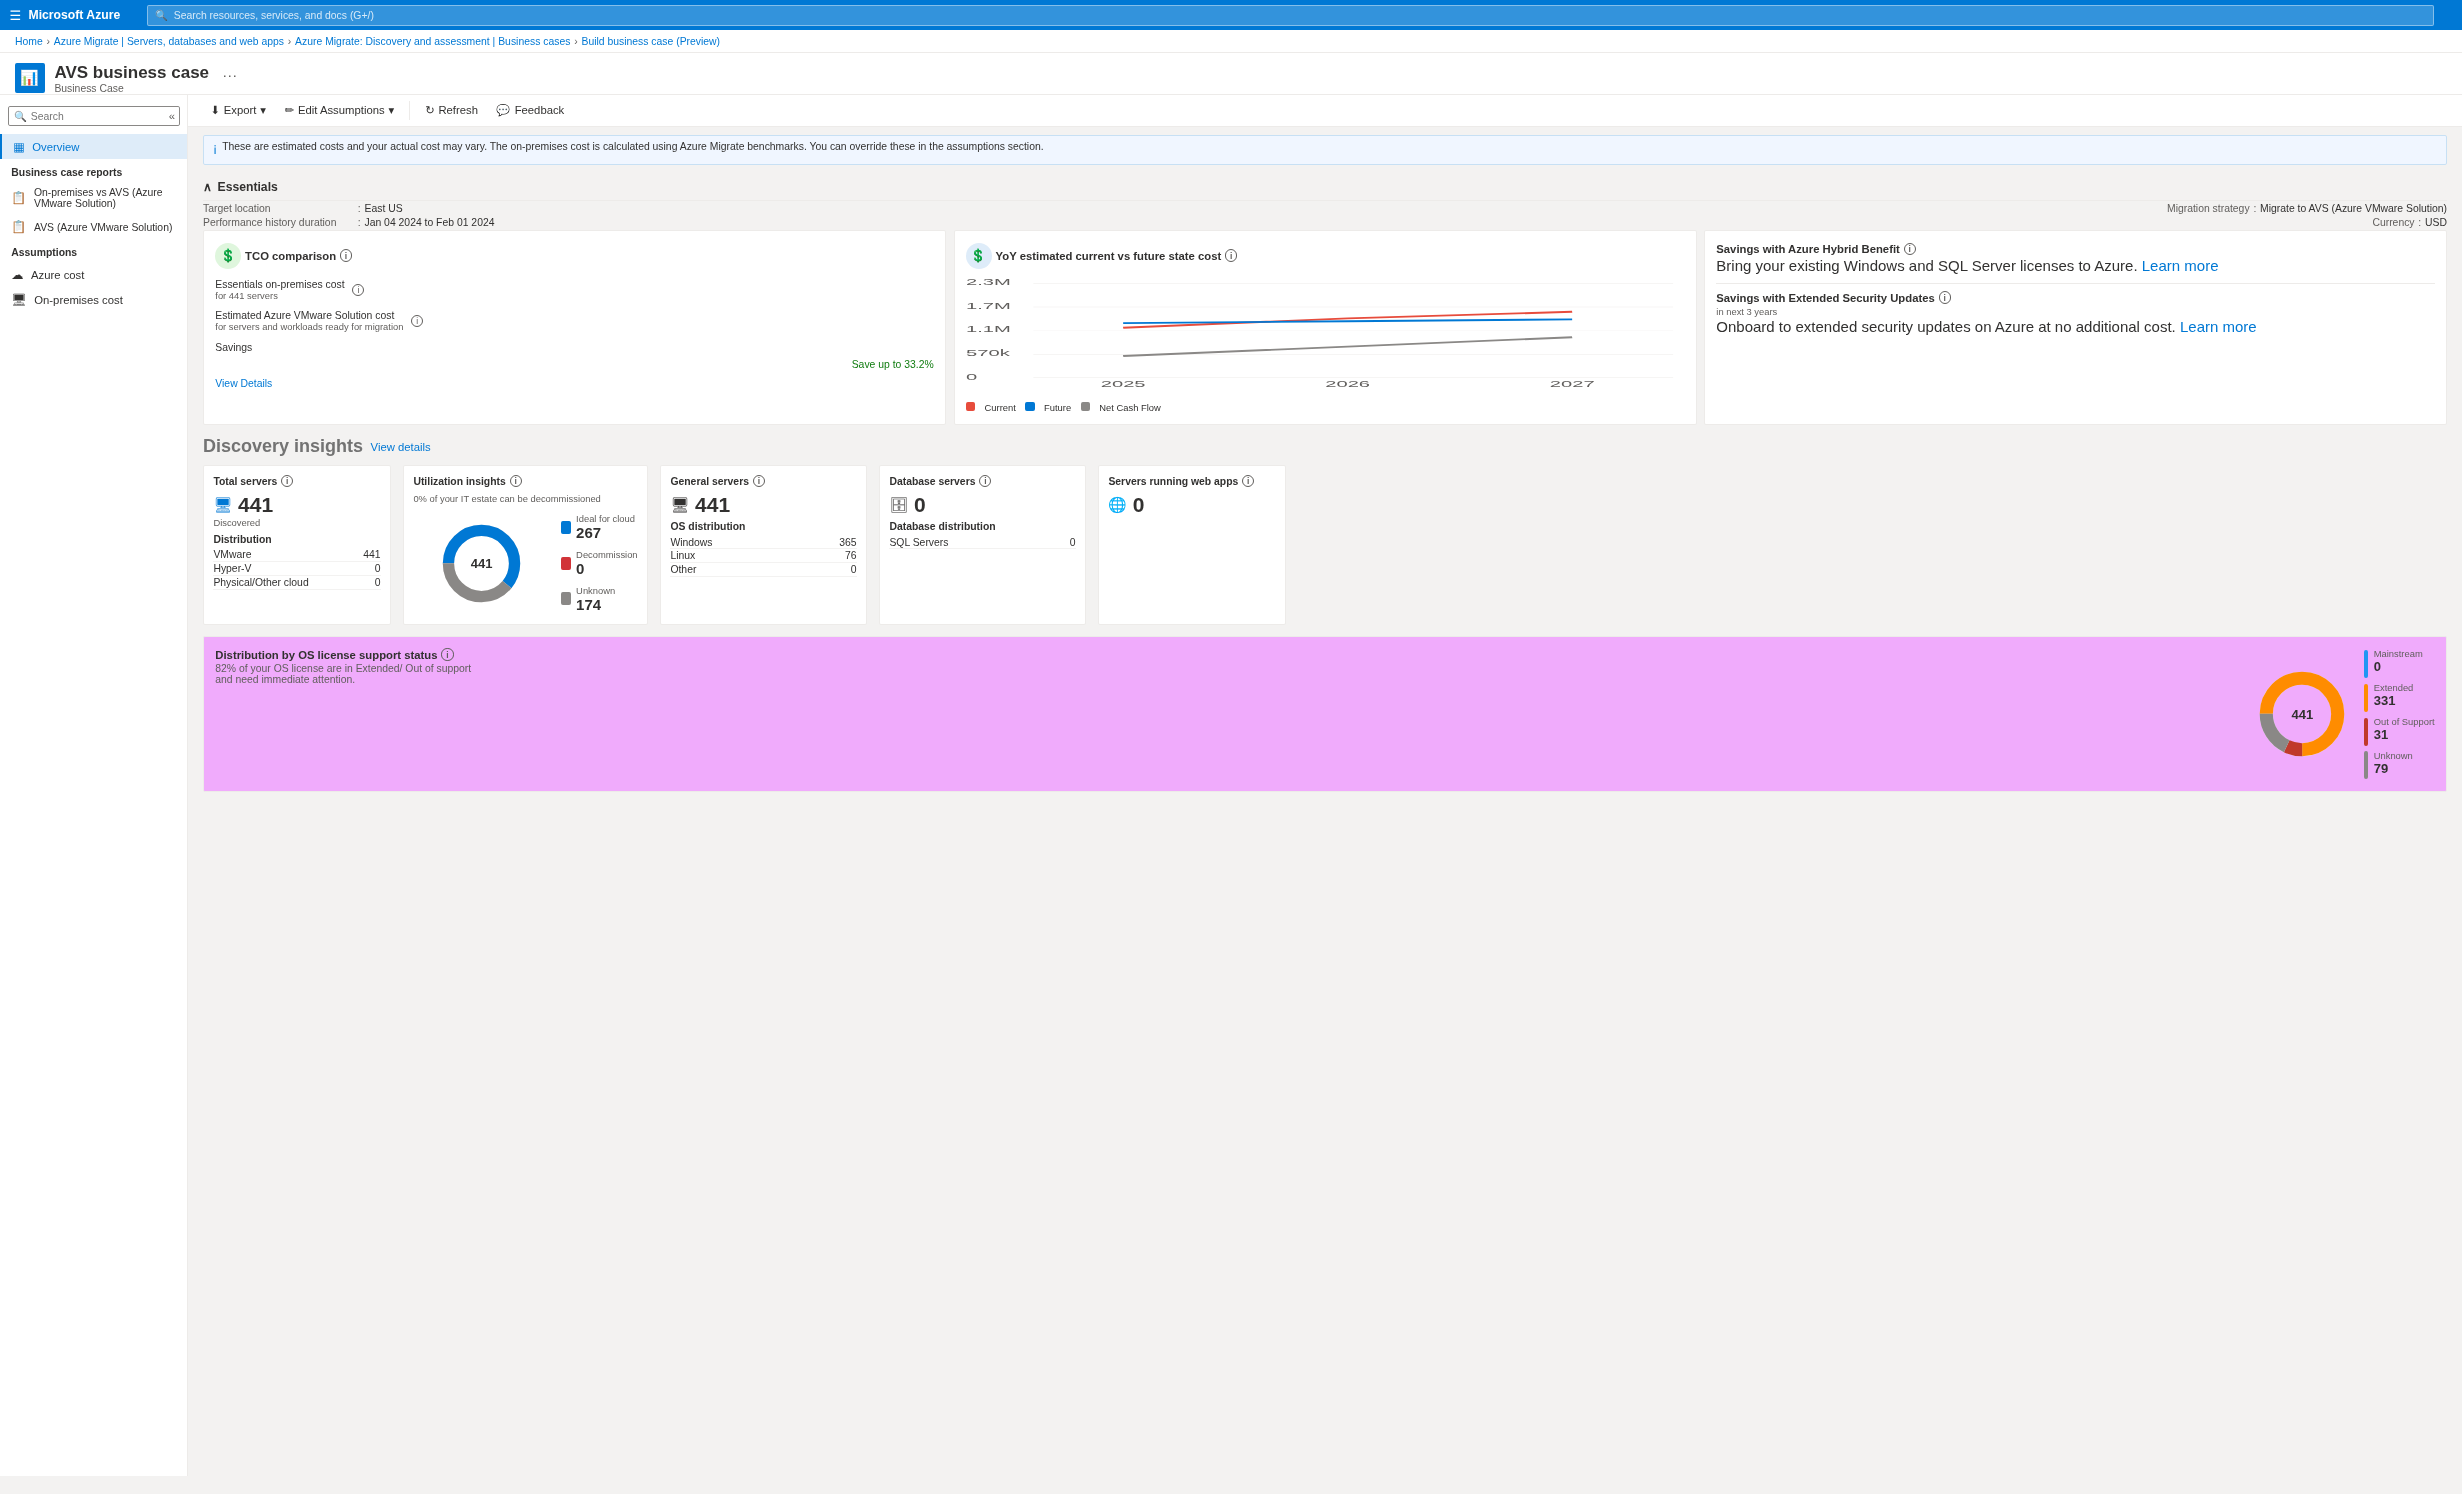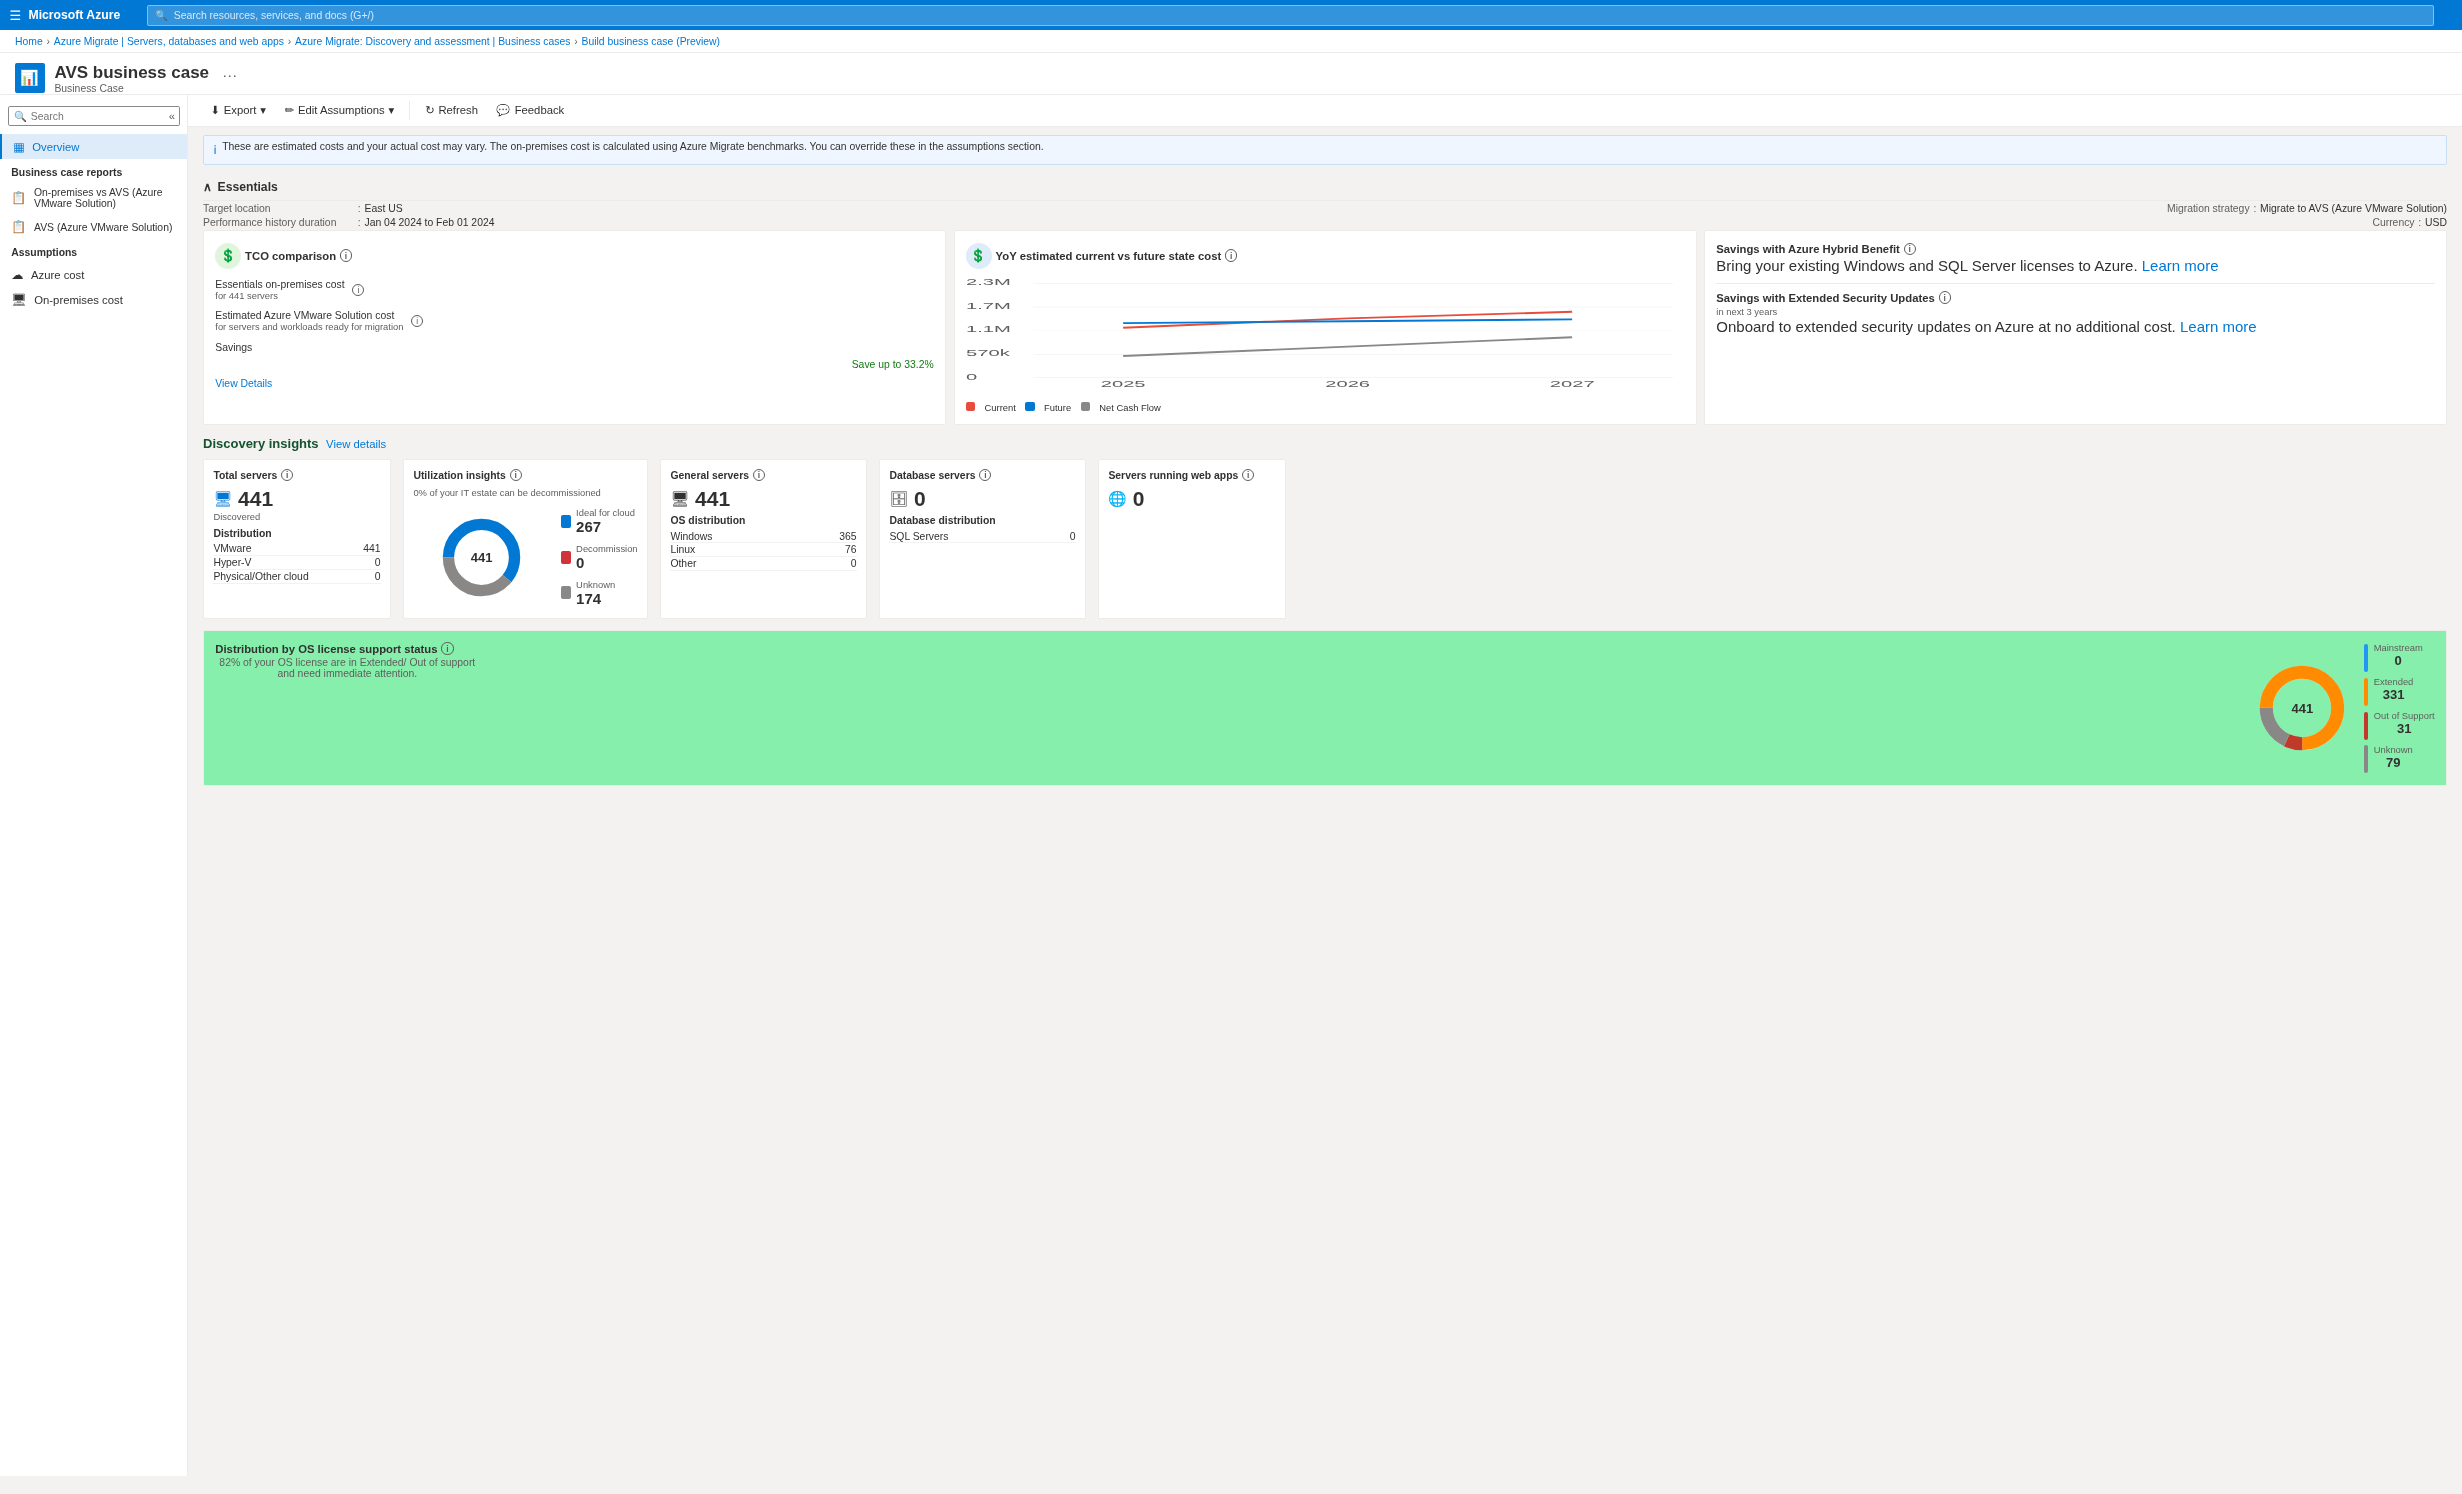--- a/index.html
+++ b/index.html
@@ -247,21 +247,21 @@
     .savings-link { color: #0078d4; cursor: pointer; }
     .savings-sub { font-size: 9.4px; color: #605e5c; margin-bottom: 1.9px; }
 
     
     .section-title-row {
       display: flex;
       align-items: center;
       gap: 7.5px;
       margin-bottom: 7.5px;
     }
-    .section-title { font-size: 13px; font-weight: 600; color: #14532d; }
+    .section-title { font-size: 18px; font-weight: 600; color: #737373; }
 
     
     .discovery-grid {
       display: grid;
       grid-template-columns: 188px 245px 207px 207px 188px;
       gap: 12px;
       margin-bottom: 11.3px;
     }
     .disc-card {
       background: white;
@@ -285,29 +285,28 @@
       color: #323130;
     }
 
     
     .util-bar-item { display: flex; align-items: center; gap: 5.6px; margin: 1.9px 0; font-size: 10.4px; }
     .util-bar-color { width: 9.4px; height: 13px; border-radius: 1.9px; }
     .util-num { font-size: 15px; font-weight: 700; }
 
     
     .os-section {
-      background: #86efac;
+      background: #f0abfc;
       border: 0.9px solid #edebe9;
       border-radius: 1.9px;
       padding: 11.3px;
       margin-bottom: 11.3px;
       display: flex;
       gap: 19px;
       align-items: flex-start;
-      text-align: center;
     }
     .os-info { flex: 1; }
     .os-chart-area { display: flex; gap: 15px; align-items: center; }
     .os-legend { display: flex; flex-direction: column; gap: 3.8px; }
     .os-legend-item { display: flex; align-items: flex-start; gap: 5.6px; font-size: 10.4px; }
     .os-legend-bar { width: 3.8px; min-height: 15px; border-radius: 1.9px; margin-top: 1.9px; }
     .os-legend-num { font-size: 13px; font-weight: 700; }
     .os-legend-label { font-size: 9.4px; color: #605e5c; }
     .os-legend-group { display: flex; flex-direction: column; }
 

